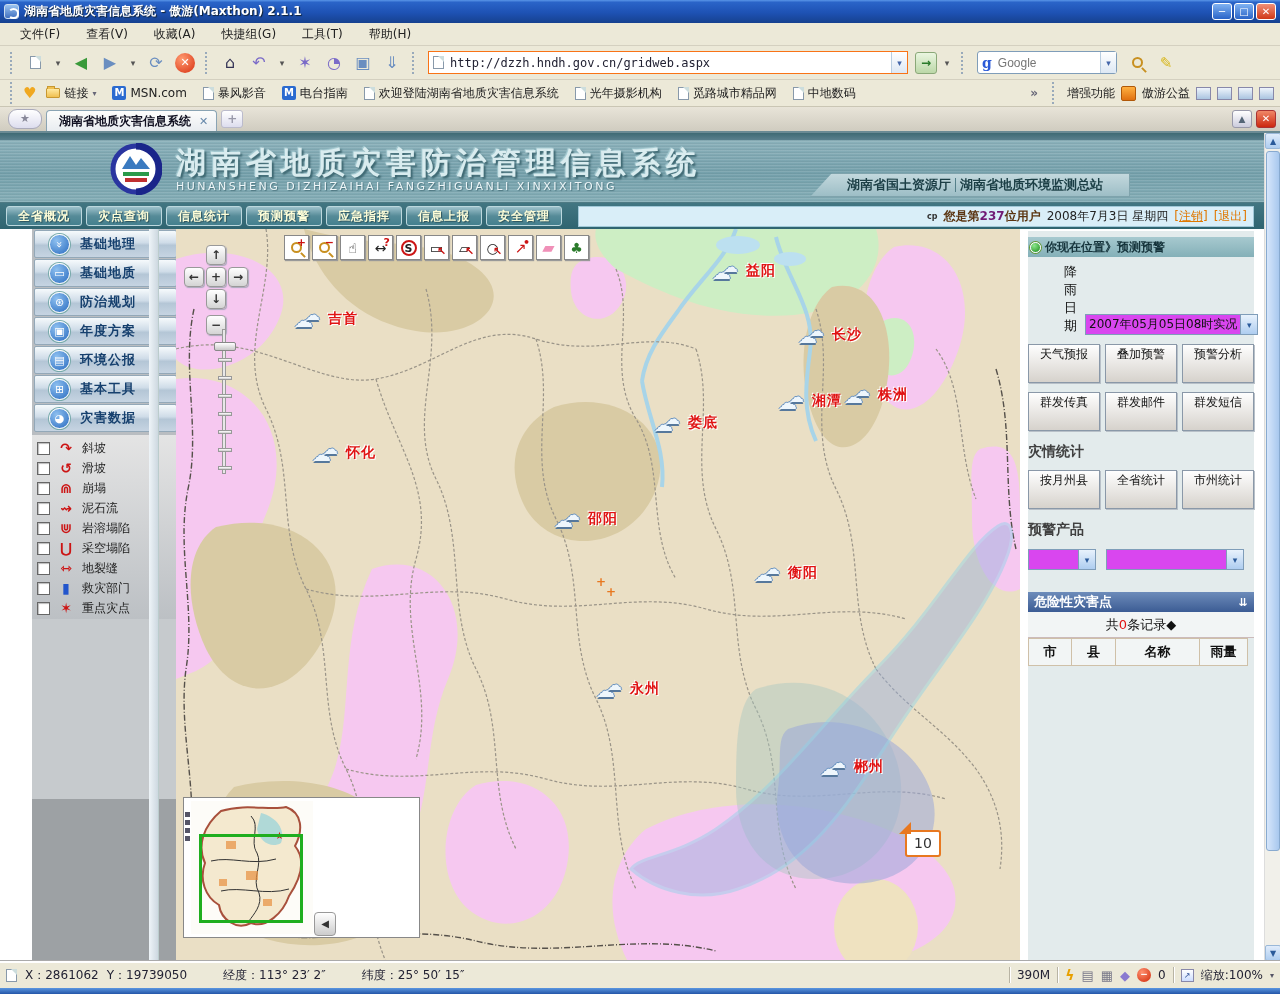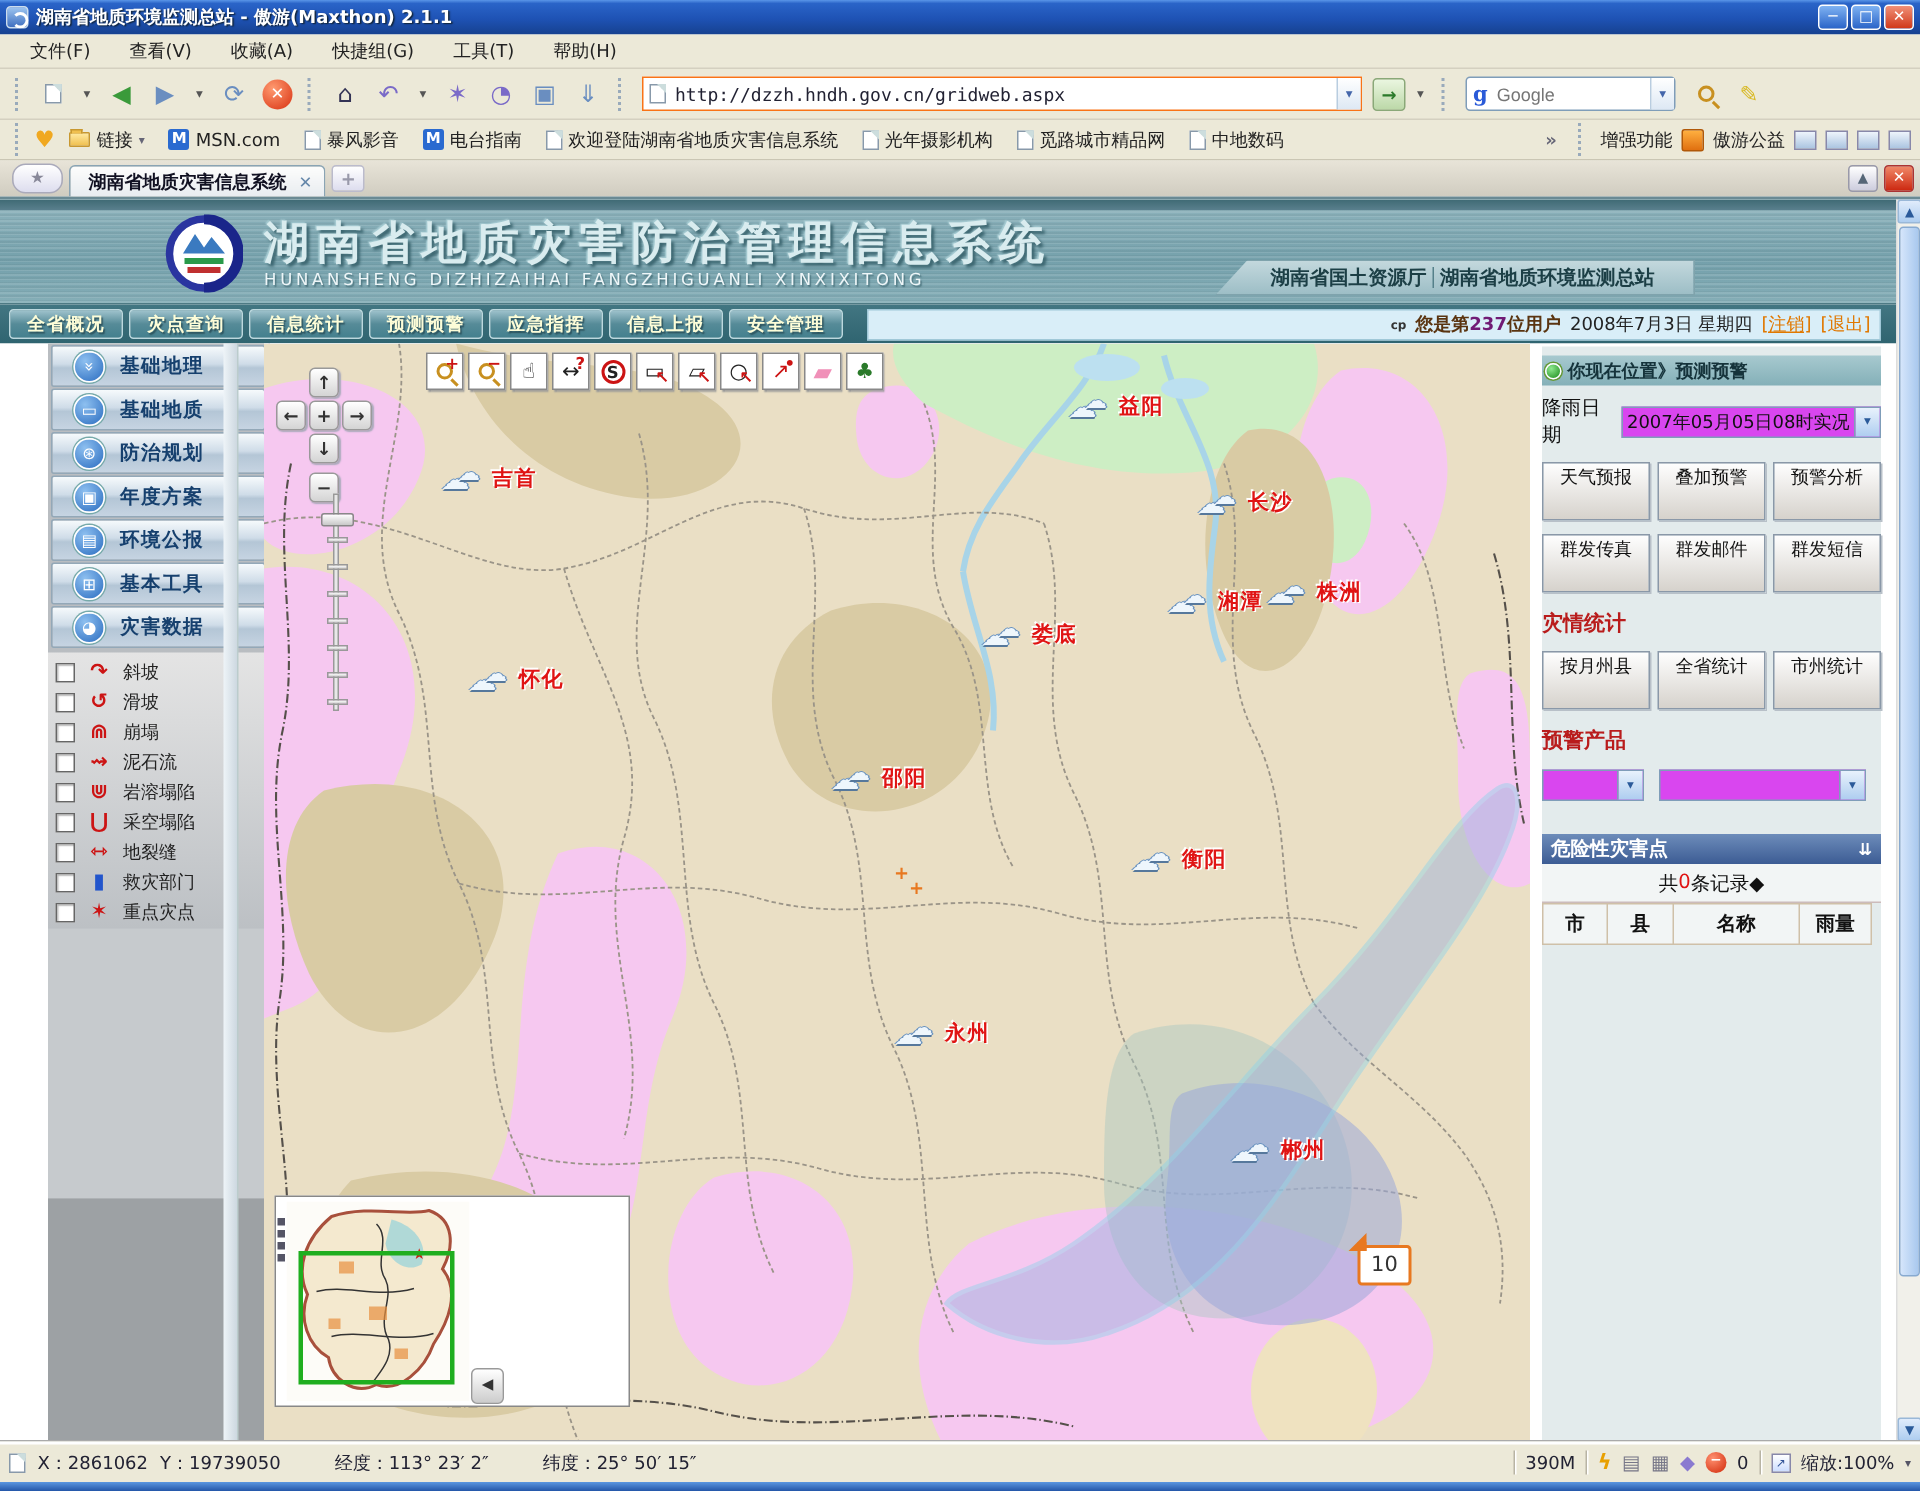--- a/index.html
+++ b/index.html
@@ -189,28 +189,28 @@
   .minimap-inner { position:absolute; left:7px; top:3px; width:122px; height:133px; }
   .mm-viewport { position:absolute; left:15px; top:36px; width:104px; height:89px; border:3px solid #1fae1f; }
   .mm-collapse { position:absolute; left:130px; top:114px; width:22px; height:24px; border:1px solid #999; border-radius:4px; background:linear-gradient(#fff,#ccc); text-align:center; line-height:22px; font-size:10px; color:#333; }
   .mm-scale { position:absolute; left:1px; top:14px; display:flex; flex-direction:column; gap:3px; }
   .mm-scale b { width:5px; height:5px; background:#556; }
 
   
   .rightpanel { position:absolute; left:1028px; top:2px; width:226px; height:730px; background:#e3ebec; }
   .loc-bar { height:20px; margin-top:6px; background:linear-gradient(#a7c9cf,#84b0b8); display:flex; align-items:center; gap:4px; padding-left:2px; font-size:12px; color:#15333b; font-weight:bold; }
   .green-dot { width:11px; height:11px; border-radius:50%; background:radial-gradient(circle at 35% 30%,#8ee88e,#1a8a1a); border:1px solid #fff; box-shadow:0 0 0 1px #693; }
-  .rain-row { display:flex; align-items:center; margin-top:6px; gap:8px; }
+  .rain-row { display:flex; align-items:flex-end; margin-top:6px; gap:8px;margin-left:36px; }
   .rain-label { font-size:13px; color:#111; }
   .dropdown { height:21px; background:#d946ef; border:1px solid #7f9db9; display:flex; align-items:center; }
   .dropdown .val { flex:1; padding:0 3px; font-size:12px; color:#111; white-space:nowrap; overflow:hidden; }
   .dropdown .arr { width:17px; height:100%; background:linear-gradient(#e8f2fc,#aecdf0); border-left:1px solid #7f9db9; color:#2a5a9a; font-size:9px; display:flex; align-items:center; justify-content:center; }
   .btn-row { display:flex; gap:5px; margin-top:9px; }
   .rp-btn { flex:1; height:39px; background:linear-gradient(#fefefe,#d6d2cc); border:1px solid #8a98a8; box-shadow:1px 1px 0 #b8c0c8; text-align:center; line-height:19px; font-size:12px; color:#111; }
-  .rp-section { margin-top:12px; font-size:14px; font-weight:bold; color:#b91c1c; }
+  .rp-section { margin-top:12px; font-size:14px; font-weight:bold; color:#404040; }
   .sel-row { display:flex; gap:10px; margin-top:10px; }
   .danger-hdr { margin-top:22px; height:20px; background:linear-gradient(#6d8cba,#3c5c94); color:#fff; font-weight:bold; display:flex; align-items:center; padding:0 6px; font-size:13px; }
   .danger-hdr .chev { margin-left:auto; font-size:11px; }
   .record-row { height:26px; background:#f2f5f5; border-bottom:1px solid #cbb; display:flex; align-items:center; justify-content:center; font-size:13px; color:#111; }
   .record-row .num { color:#e01414; }
   .tbl-hdr { display:flex; }
   .tbl-hdr .cell { height:28px; border:1px solid #cfc0a8; border-left:none; background:#f2f5f5; display:flex; align-items:center; justify-content:center; font-size:13px; font-weight:bold; color:#111; }
   .tbl-hdr .cell:first-child { border-left:1px solid #cfc0a8; }
 
   
@@ -233,21 +233,21 @@
   .resize-ico { width:13px; height:13px; border:1px solid #88a; background:linear-gradient(#fff,#cdf); color:#359; font-size:8px; text-align:center; line-height:11px; }
   .bottomstrip { position:absolute; left:0; top:988px; width:1280px; height:6px; background:linear-gradient(#5a96e0,#2456a8); }
 </style>
 </head>
 <body>
 
 <div class="page">
 
   <div class="titlebar">
     <span class="app-icon"></span>
-    <span class="title-text">湖南省地质环境监测总站 - 傲游(Maxthon) 2.1.1</span>
+    <span class="title-text">湖南省地质灾害信息系统 - 傲游(Maxthon) 2.1.1</span>
     <span class="winbtns">
       <span class="wbtn">─</span>
       <span class="wbtn">□</span>
       <span class="wbtn close">✕</span>
     </span>
   </div>
 
   <div class="menubar">
     <span class="menu-item">文件(F)</span>
     <span class="menu-item">查看(V)</span>

